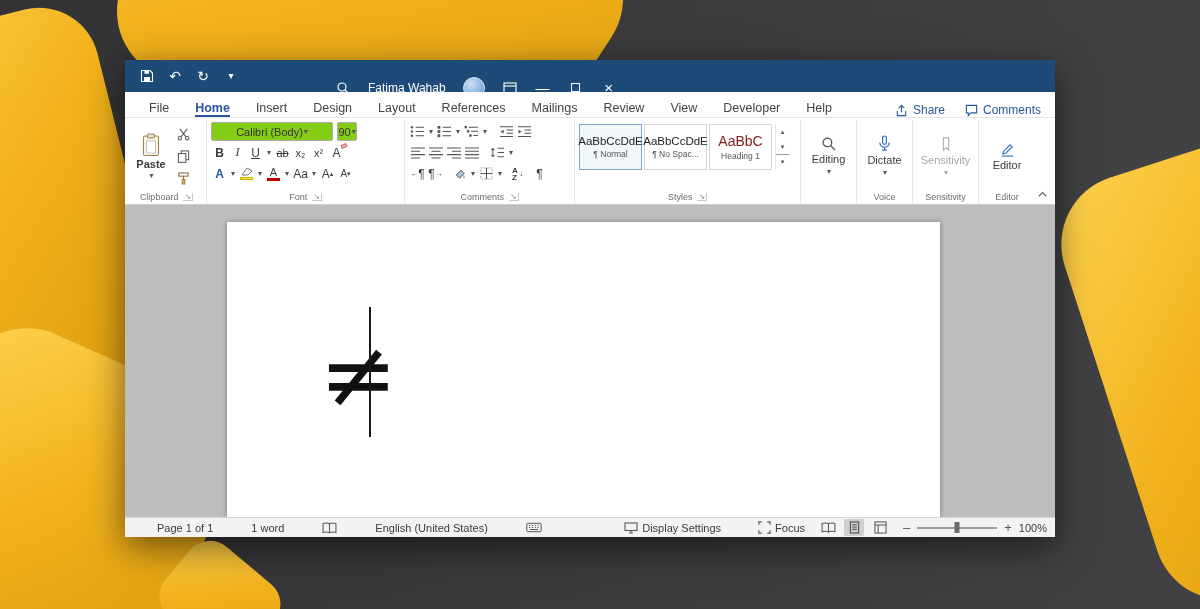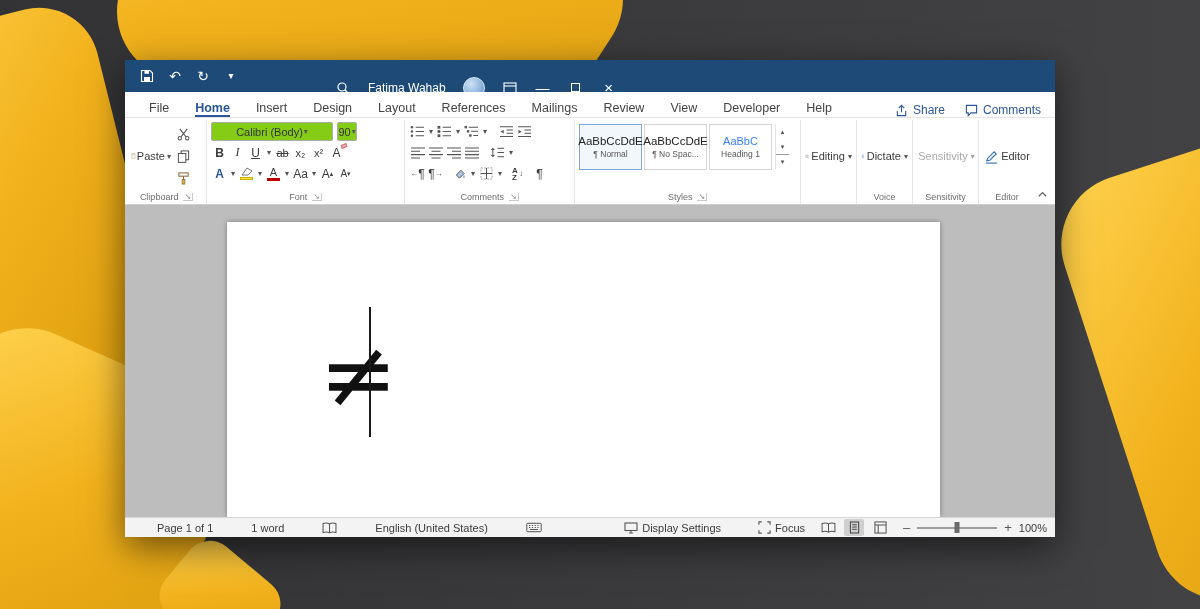--- a/index.html
+++ b/index.html
@@ -47,21 +47,21 @@
   .glabel { height:15px; font-size:9px; color:#6d6d6d; display:flex; align-items:center; justify-content:center; gap:5px; }
   .launcher { font-size:8px; color:#8a8a8a; border:1px solid #c9c9c9; border-top:none; border-left:none; padding:0 1px; line-height:7px; }
   .rrow { display:flex; align-items:center; height:21px; gap:1px; }
   .rbtn { display:inline-flex; align-items:center; justify-content:center; min-width:17px; height:19px; font-size:12px; color:#3b3b3b; border-radius:2px; }
   .chev { font-size:8px; color:#555; margin-left:1px; }
   .chev-lone { font-size:8px; color:#555; width:8px; text-align:center; }
 
   
   .g-clipboard { width:80px; }
   .g-clipboard .gbody { display:flex; gap:4px; padding-top:2px; }
-  .paste-btn { display:flex; flex-direction:row; align-items:center; justify-content:center; width:40px; gap:1px; font-size:11px; color:#3b3b3b; border-radius:2px; }
+  .paste-btn { display:flex; flex-direction:column; align-items:center; justify-content:center; width:40px; gap:1px; font-size:11px; color:#3b3b3b; border-radius:2px;font-weight:bold; }
   .clip-col { display:flex; flex-direction:column; justify-content:flex-start; gap:3px; padding-top:2px; }
 
   
   .g-font { width:198px; }
   .combo { border:1px solid #ababab; height:19px; display:flex; align-items:center; justify-content:center; font-size:11px; color:#333; padding:0 3px; background:#84cc16; border-radius:2px; }
   .fname { width:122px; }
   .fsize { width:20px; margin-left:3px; }
   .bold { font-weight:bold; }
   .ital { font-style:italic; font-family:"Liberation Serif",serif; }
   .undl { text-decoration:underline; }
@@ -83,29 +83,29 @@
   .pil { font-size:12px; }
   .dir { display:inline-flex; align-items:center; font-size:10px; gap:0; }
   .dir .arr { font-size:8px; }
 
   
   .g-styles { width:226px; }
   .g-styles .gbody { display:flex; align-items:flex-start; padding-top:3px; }
   .style-card { width:63px; height:46px; border:1px solid #d5d5d5; margin-right:2px; display:flex; flex-direction:column; align-items:center; justify-content:center; gap:2px; background:#fff; }
   .style-card.active { border-color:#7da7d8; background:#f2f7fc; }
   .sc-preview { font-size:11.5px; color:#222; white-space:nowrap; }
-  .sc-preview.h1 { color:#3b82f6; font-size:11px; }
+  .sc-preview.h1 { color:#7f1d1d; font-size:14px; }
   .sc-name { font-size:8.5px; color:#555; white-space:nowrap; }
   .gal-arrows { display:flex; flex-direction:column; border-left:1px solid #e3e3e3; margin-left:1px; }
   .gal-arrows span { font-size:7px; color:#555; width:13px; height:15px; display:flex; align-items:center; justify-content:center; }
   .gal-more { border-top:1px solid #999; }
 
   
   .g-tall { width:56px; }
-  .tallbtn { height:100%; display:flex; flex-direction:row; align-items:center; justify-content:center; gap:2px; font-size:11px; color:#3b3b3b; border-radius:2px; padding-top:2px; }
+  .tallbtn { height:100%; display:flex; flex-direction:column; align-items:center; justify-content:center; gap:2px; font-size:11px; color:#3b3b3b; border-radius:2px; padding-top:2px; }
   .g-sens { width:66px; }
   .dim { color:#a8a8a8; }
   .collapse { position:absolute; right:5px; bottom:3px; width:16px; height:14px; display:flex; align-items:center; justify-content:center; }
 
   
   .docarea { flex:1; background:#bdbdbd; position:relative; overflow:hidden; }
   .page { position:absolute; left:102px; top:17px; width:713px; height:295px; background:#fff; box-shadow:0 0 5px rgba(0,0,0,.35); }
   .doc-text { position:absolute; left:92px; top:106px; font-size:94px; line-height:94px; color:#111; font-family:"DejaVu Sans",sans-serif; }
   .caret { position:absolute; left:142px; top:85px; width:1.6px; height:130px; background:#1a1a1a; animation:blink 1.1s steps(1) infinite; }
   @keyframes blink { 50% { opacity:0; } }

